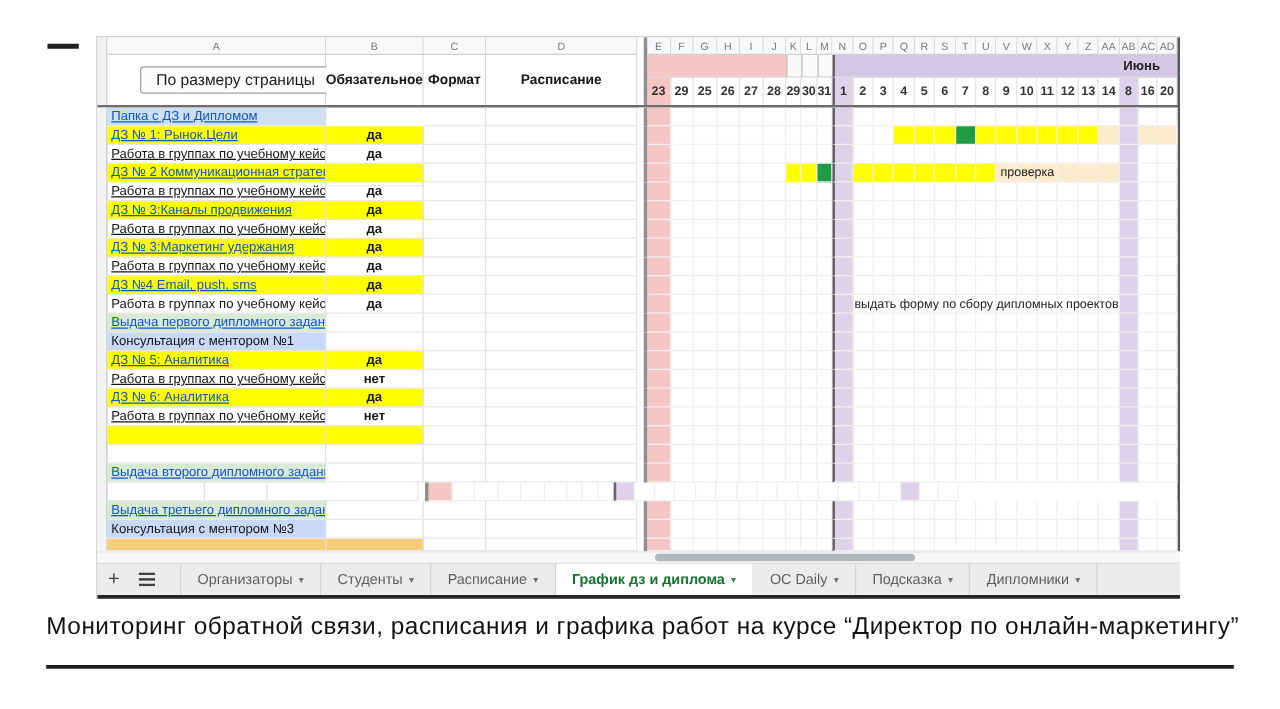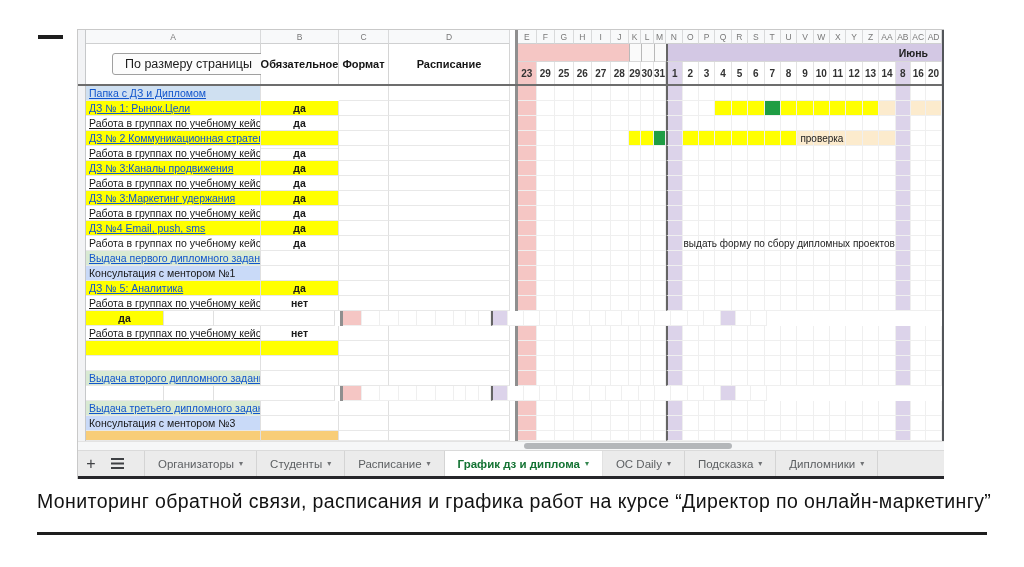--- a/index.html
+++ b/index.html
@@ -667,20 +667,21 @@
           <div class="tcell" style="width: 16.4px;"></div>
           <div class="tcell" style="width: 16.4px;"></div>
           <div class="tcell" style="width: 16.4px;"></div>
           <div class="tcell" style="width: 16.4px;"></div>
           <div class="tcell" style="width: 15.4px; background: rgb(220, 211, 234);"></div>
           <div class="tcell" style="width: 15.4px;"></div>
           <div class="tcell" style="width: 15.4px;"></div>
         </div>
         <div class="brow">
           <div class="strip"></div>
+          <div class="cell a-col s-link" style="width: 175px; background: rgb(255, 255, 0);">ДЗ № 6: Аналитика</div>
           <div class="cell b-col" style="width: 78px; background: rgb(255, 255, 0);">да</div>
           <div class="cell" style="width: 50px;"></div>
           <div class="cell" style="width: 121px;"></div>
           <div class="fgap"></div>
           <div class="tcell" style="width: 18.5px; background: rgb(245, 198, 196);"></div>
           <div class="tcell" style="width: 18.5px;"></div>
           <div class="tcell" style="width: 18.5px;"></div>
           <div class="tcell" style="width: 18.5px;"></div>
           <div class="tcell" style="width: 18.5px;"></div>
           <div class="tcell" style="width: 18.5px;"></div>

